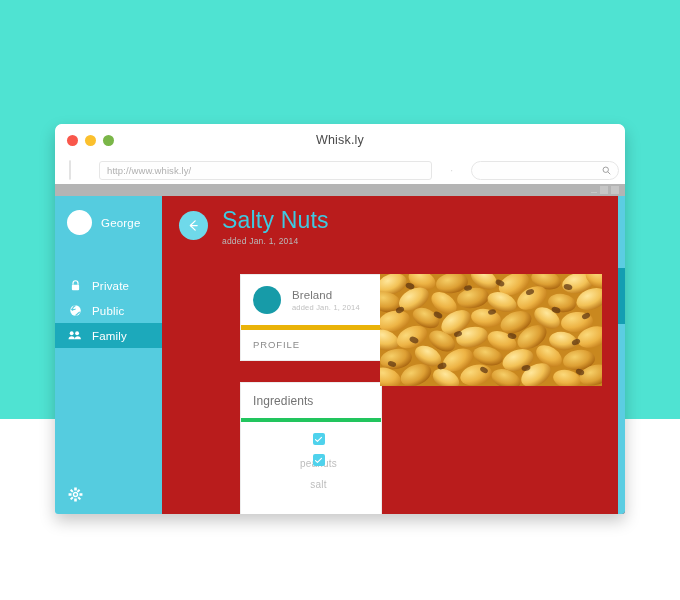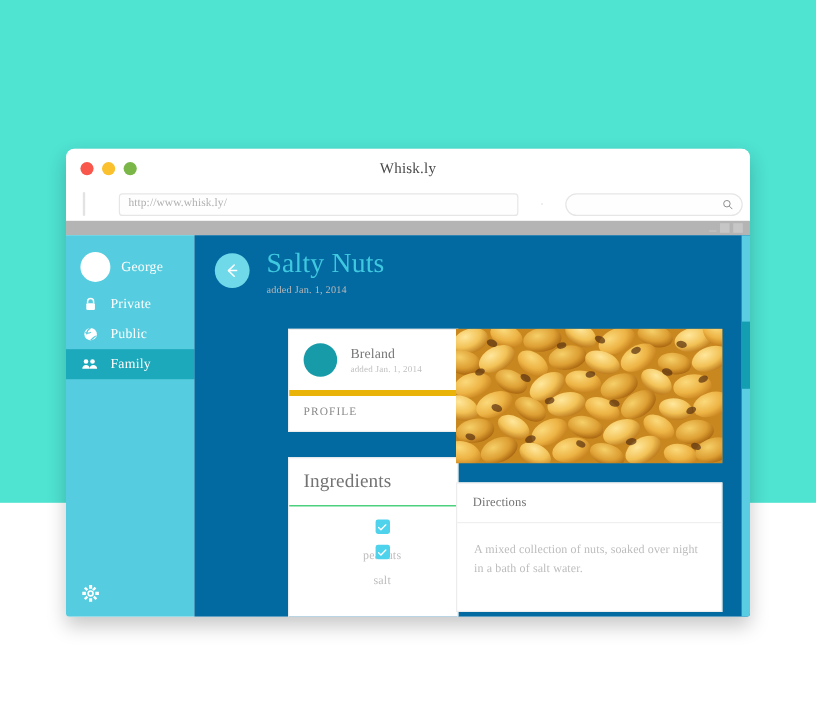--- a/index.html
+++ b/index.html
@@ -13,21 +13,20 @@
     font-family: "Liberation Sans", sans-serif;
     background: #ffffff;
   }
 
   
   #stage {
     position: relative;
     width: 680px;
     height: 524px;
     background: #ffffff;
-    font-family: Liberation Serif, serif;
   }
   #bg-teal {
     position: absolute;
     left: 0; top: 0;
     width: 680px;
     height: 419px;
     background: #4fe3d2;
   }
 
   
@@ -200,21 +199,21 @@
     border-radius: 50%;
     background: #ffffff;
     flex: 0 0 auto;
   }
   #user-name {
     font-size: 11.5px;
     color: #ffffff;
     letter-spacing: 0.2px;
   }
   #nav-list {
-    margin-top: 6px;
+    margin-top: 38px;
   }
   .nav-item {
     height: 25px;
     display: flex;
     align-items: center;
     padding-left: 13px;
     gap: 10px;
     box-sizing: border-box;
   }
   .nav-item.active { background: #1ca9bb; }
@@ -234,21 +233,21 @@
     position: absolute;
     left: 13px;
     bottom: 12px;
     width: 15px; height: 15px;
   }
 
   
   #main-panel {
     flex: 1 1 auto;
     position: relative;
-    background: #0369a1;
+    background: #b91c1c;
     overflow: hidden;
   }
 
   #page-header {
     position: absolute;
     left: 17px; top: 12px;
     display: flex;
     align-items: flex-start;
     gap: 14px;
   }
@@ -331,23 +330,23 @@
   }
 
   
   #ingredients-card {
     width: 142px;
     margin-top: 21px;
     min-height: 147px;
   }
   #ingredients-title {
     padding: 11px 12px 10px 12px;
-    font-size: 16px;
+    font-size: 12px;
     color: #737373;
-    border-bottom: 1px solid #22c55e;
+    border-bottom: 4px solid #22c55e;
     letter-spacing: 0.1px;
   }
   #ingredients-list { padding: 11px 0 0 0; }
   .ingredient-row {
     display: flex;
     align-items: center;
     gap: 13px;
     padding: 0 0 0 15px;
     height: 21px;
     flex-direction: column;
@@ -665,24 +664,20 @@
                 <ellipse cx="196" cy="68" rx="4.3" ry="2.8" transform="rotate(-24 196 68)"></ellipse>
                 <ellipse cx="12" cy="90" rx="4.2" ry="2.7" transform="rotate(16 12 90)"></ellipse>
                 <ellipse cx="62" cy="92" rx="4.6" ry="3" transform="rotate(-20 62 92)"></ellipse>
                 <ellipse cx="104" cy="96" rx="4.1" ry="2.6" transform="rotate(28 104 96)"></ellipse>
                 <ellipse cx="146" cy="94" rx="4.5" ry="2.9" transform="rotate(-12 146 94)"></ellipse>
                 <ellipse cx="200" cy="98" rx="4.3" ry="2.8" transform="rotate(20 200 98)"></ellipse>
               </g>
             </svg>
           </div>
 
-          <div id="directions-card" class="card">
-            <div id="directions-title">Directions</div>
-            <div id="directions-text">A mixed collection of nuts, soaked over night in a bath of salt water.</div>
-          </div>
         </div>
 
         <div id="scrollbar-track">
           <div id="scrollbar-thumb"></div>
         </div>
 
       </div>
     </div>
   </div>
 </div>

